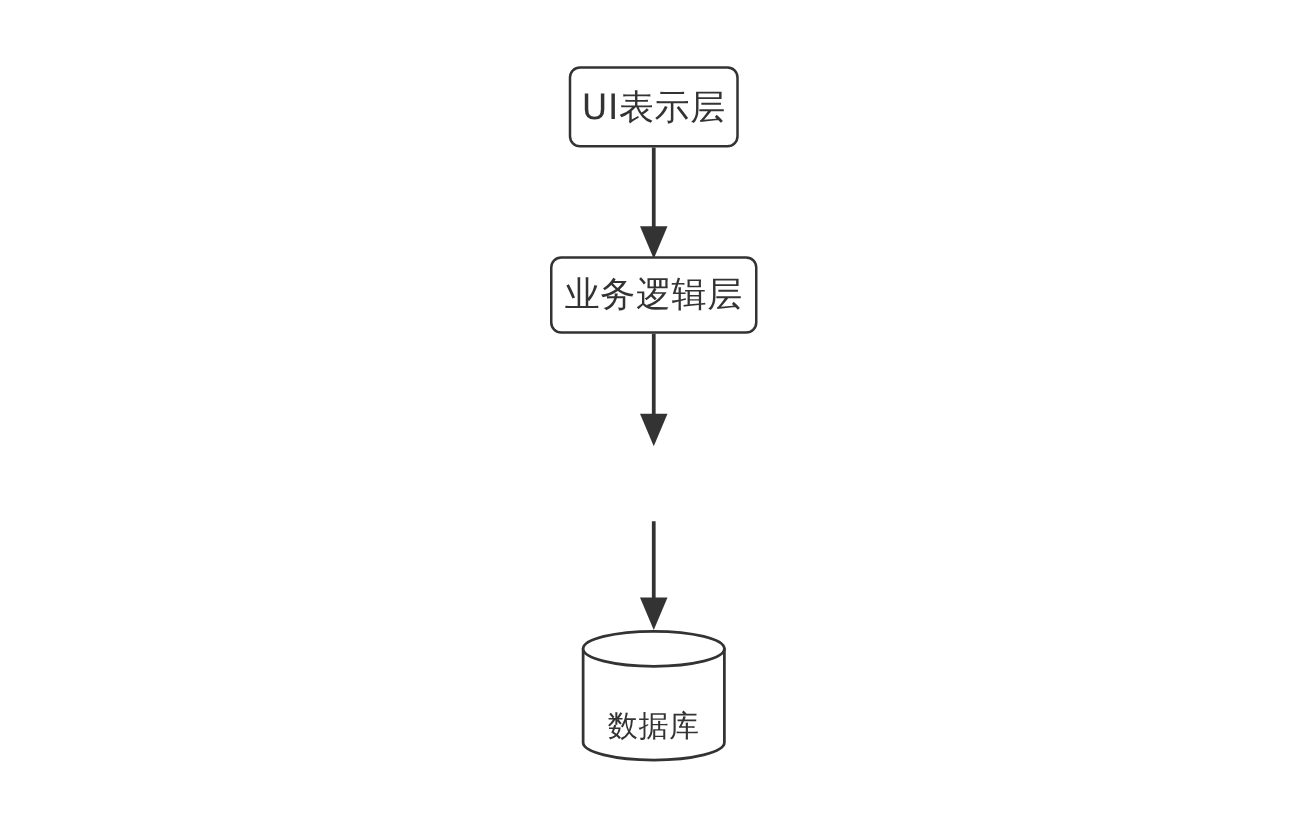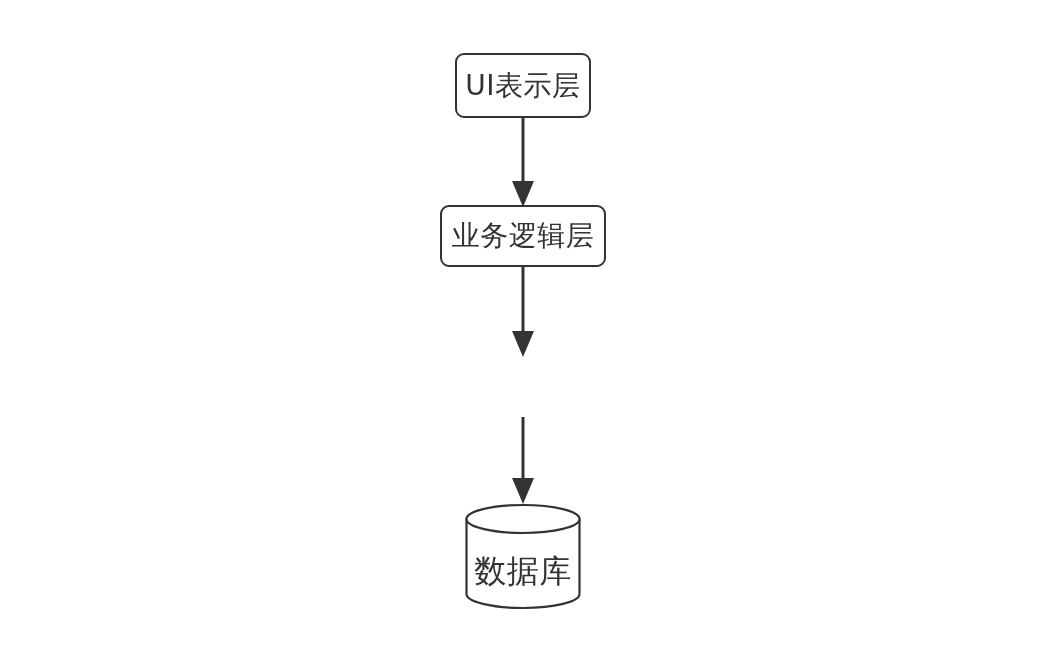--- a/index.html
+++ b/index.html
@@ -65,29 +65,29 @@
   }
   #node-database svg {
     position: absolute;
     left: 0;
     top: 0;
     display: block;
   }
   #node-database .db-label {
     position: absolute;
     left: 0;
-    top: 4px;
+    top: 14px;
     width: 122px;
     height: 116px;
     display: flex;
     align-items: center;
     justify-content: center;
     padding-top: 18px;
     box-sizing: border-box;
-    font-size: 32px;
+    font-size: 24px;
     line-height: 1;
     color: #333333;
     letter-spacing: 0.5px;
     white-space: nowrap;
     pointer-events: none;
   }
   
   .edge {
     position: absolute;
     left: 0;

